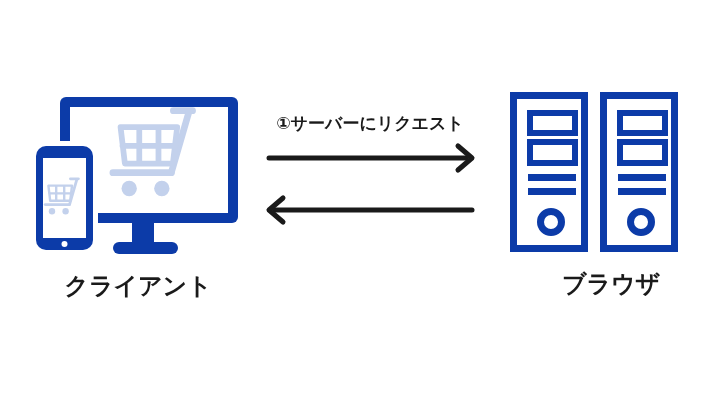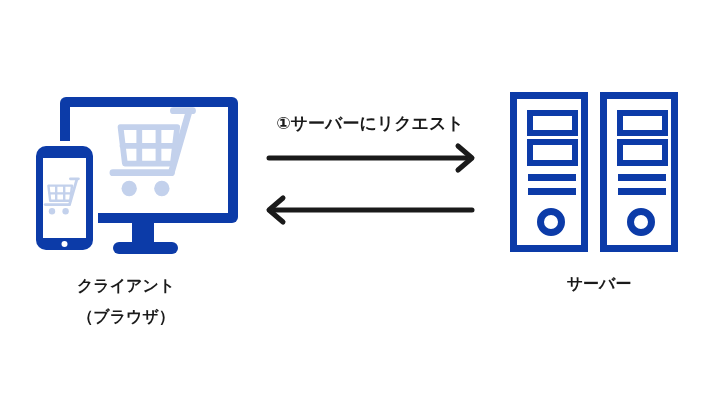--- a/index.html
+++ b/index.html
@@ -53,22 +53,23 @@
     text-align: center;
     color: var(--label-black, #1a1a1a);
     font-weight: bold;
     white-space: nowrap;
   }
   .step-label {
     font-size: 17px;
     line-height: 23px;
   }
   .entity-label {
-    font-size: 16px;
+    font-size: 24px;
     line-height: 31px;
+    margin-left: 12px;
   }
 </style>
 </head>
 <body>
 
 <div class="canvas">
 
   <svg class="diagram-svg" viewBox="0 0 720 400" aria-hidden="true">
     <defs>
 
@@ -124,18 +125,17 @@
     </g>
   </svg>
 
   <div class="label step-label" style="left:370px; top:112px;">①サーバーにリクエスト</div>
 
   <div class="label step-label" style="left:368px; top:229px;">
   </div>
 
   <div class="label entity-label" style="left:126px; top:270px;">
     <div>クライアント</div>
-    <div>（ブラウザ）</div>
   </div>
 
-  <div class="label entity-label" style="left:599px; top:268px;">サーバー</div>
+  <div class="label entity-label" style="left:599px; top:268px;">ブラウザ</div>
 
 </div>
 
 </body></html>

